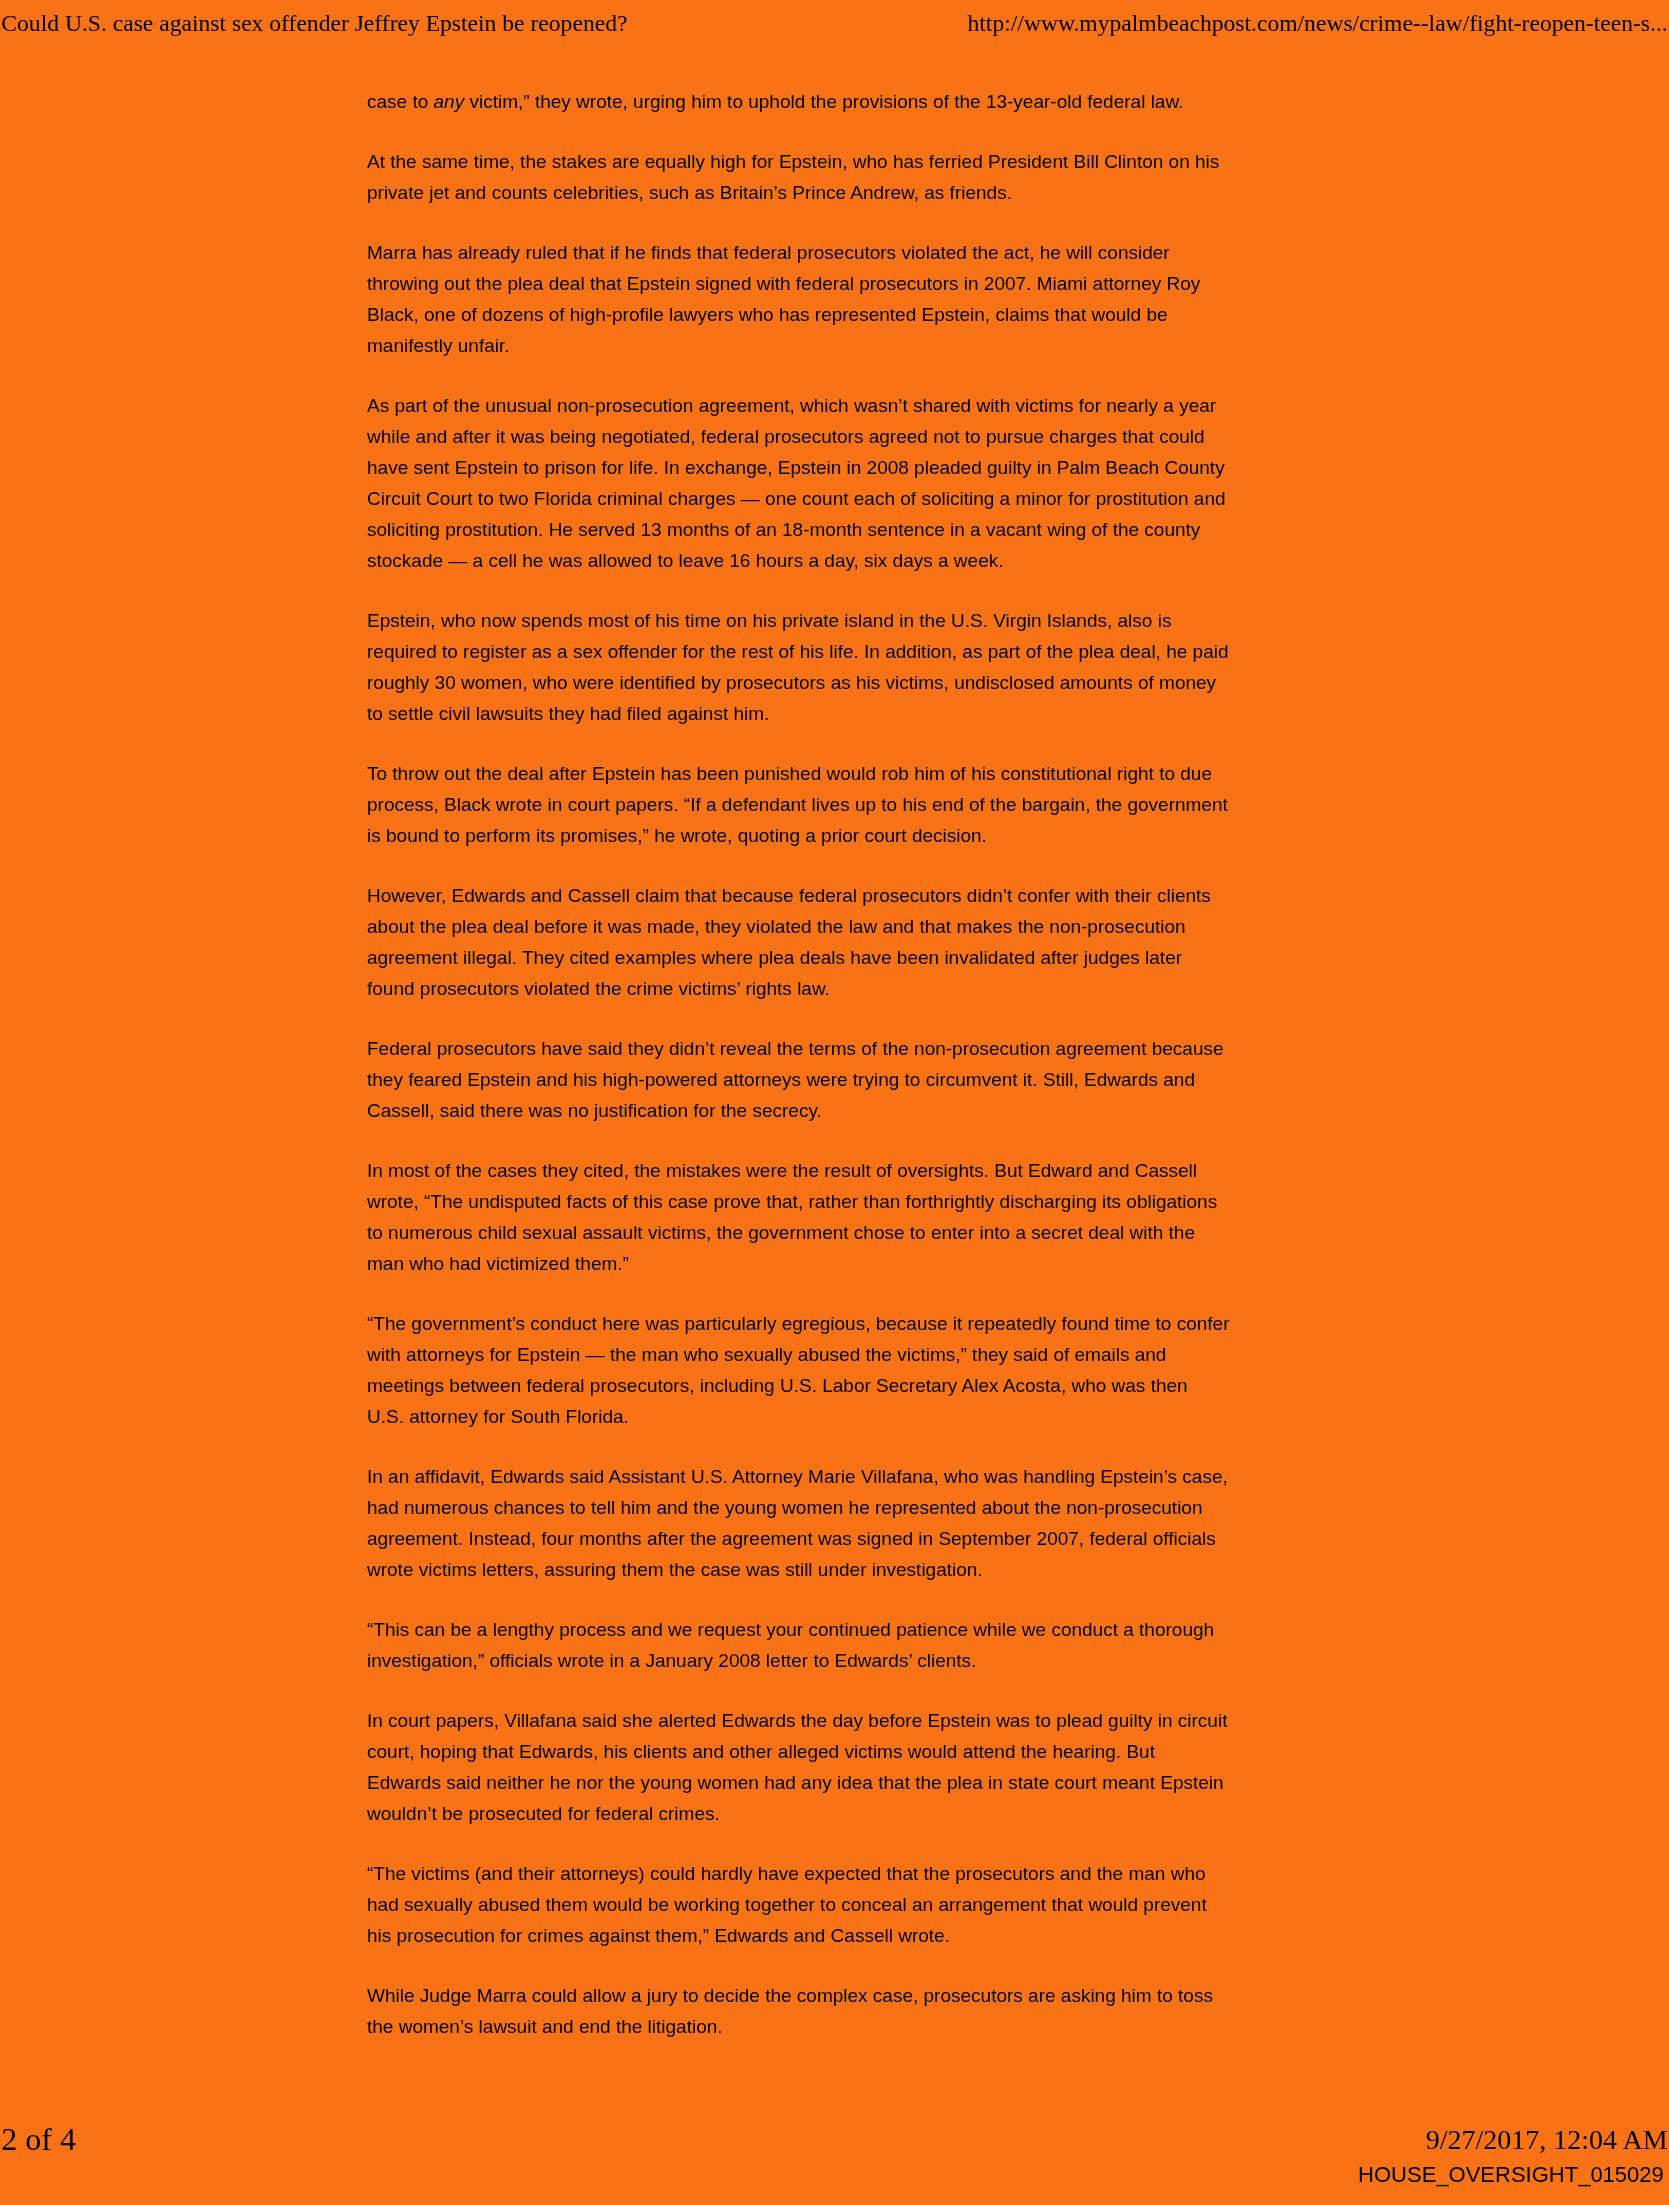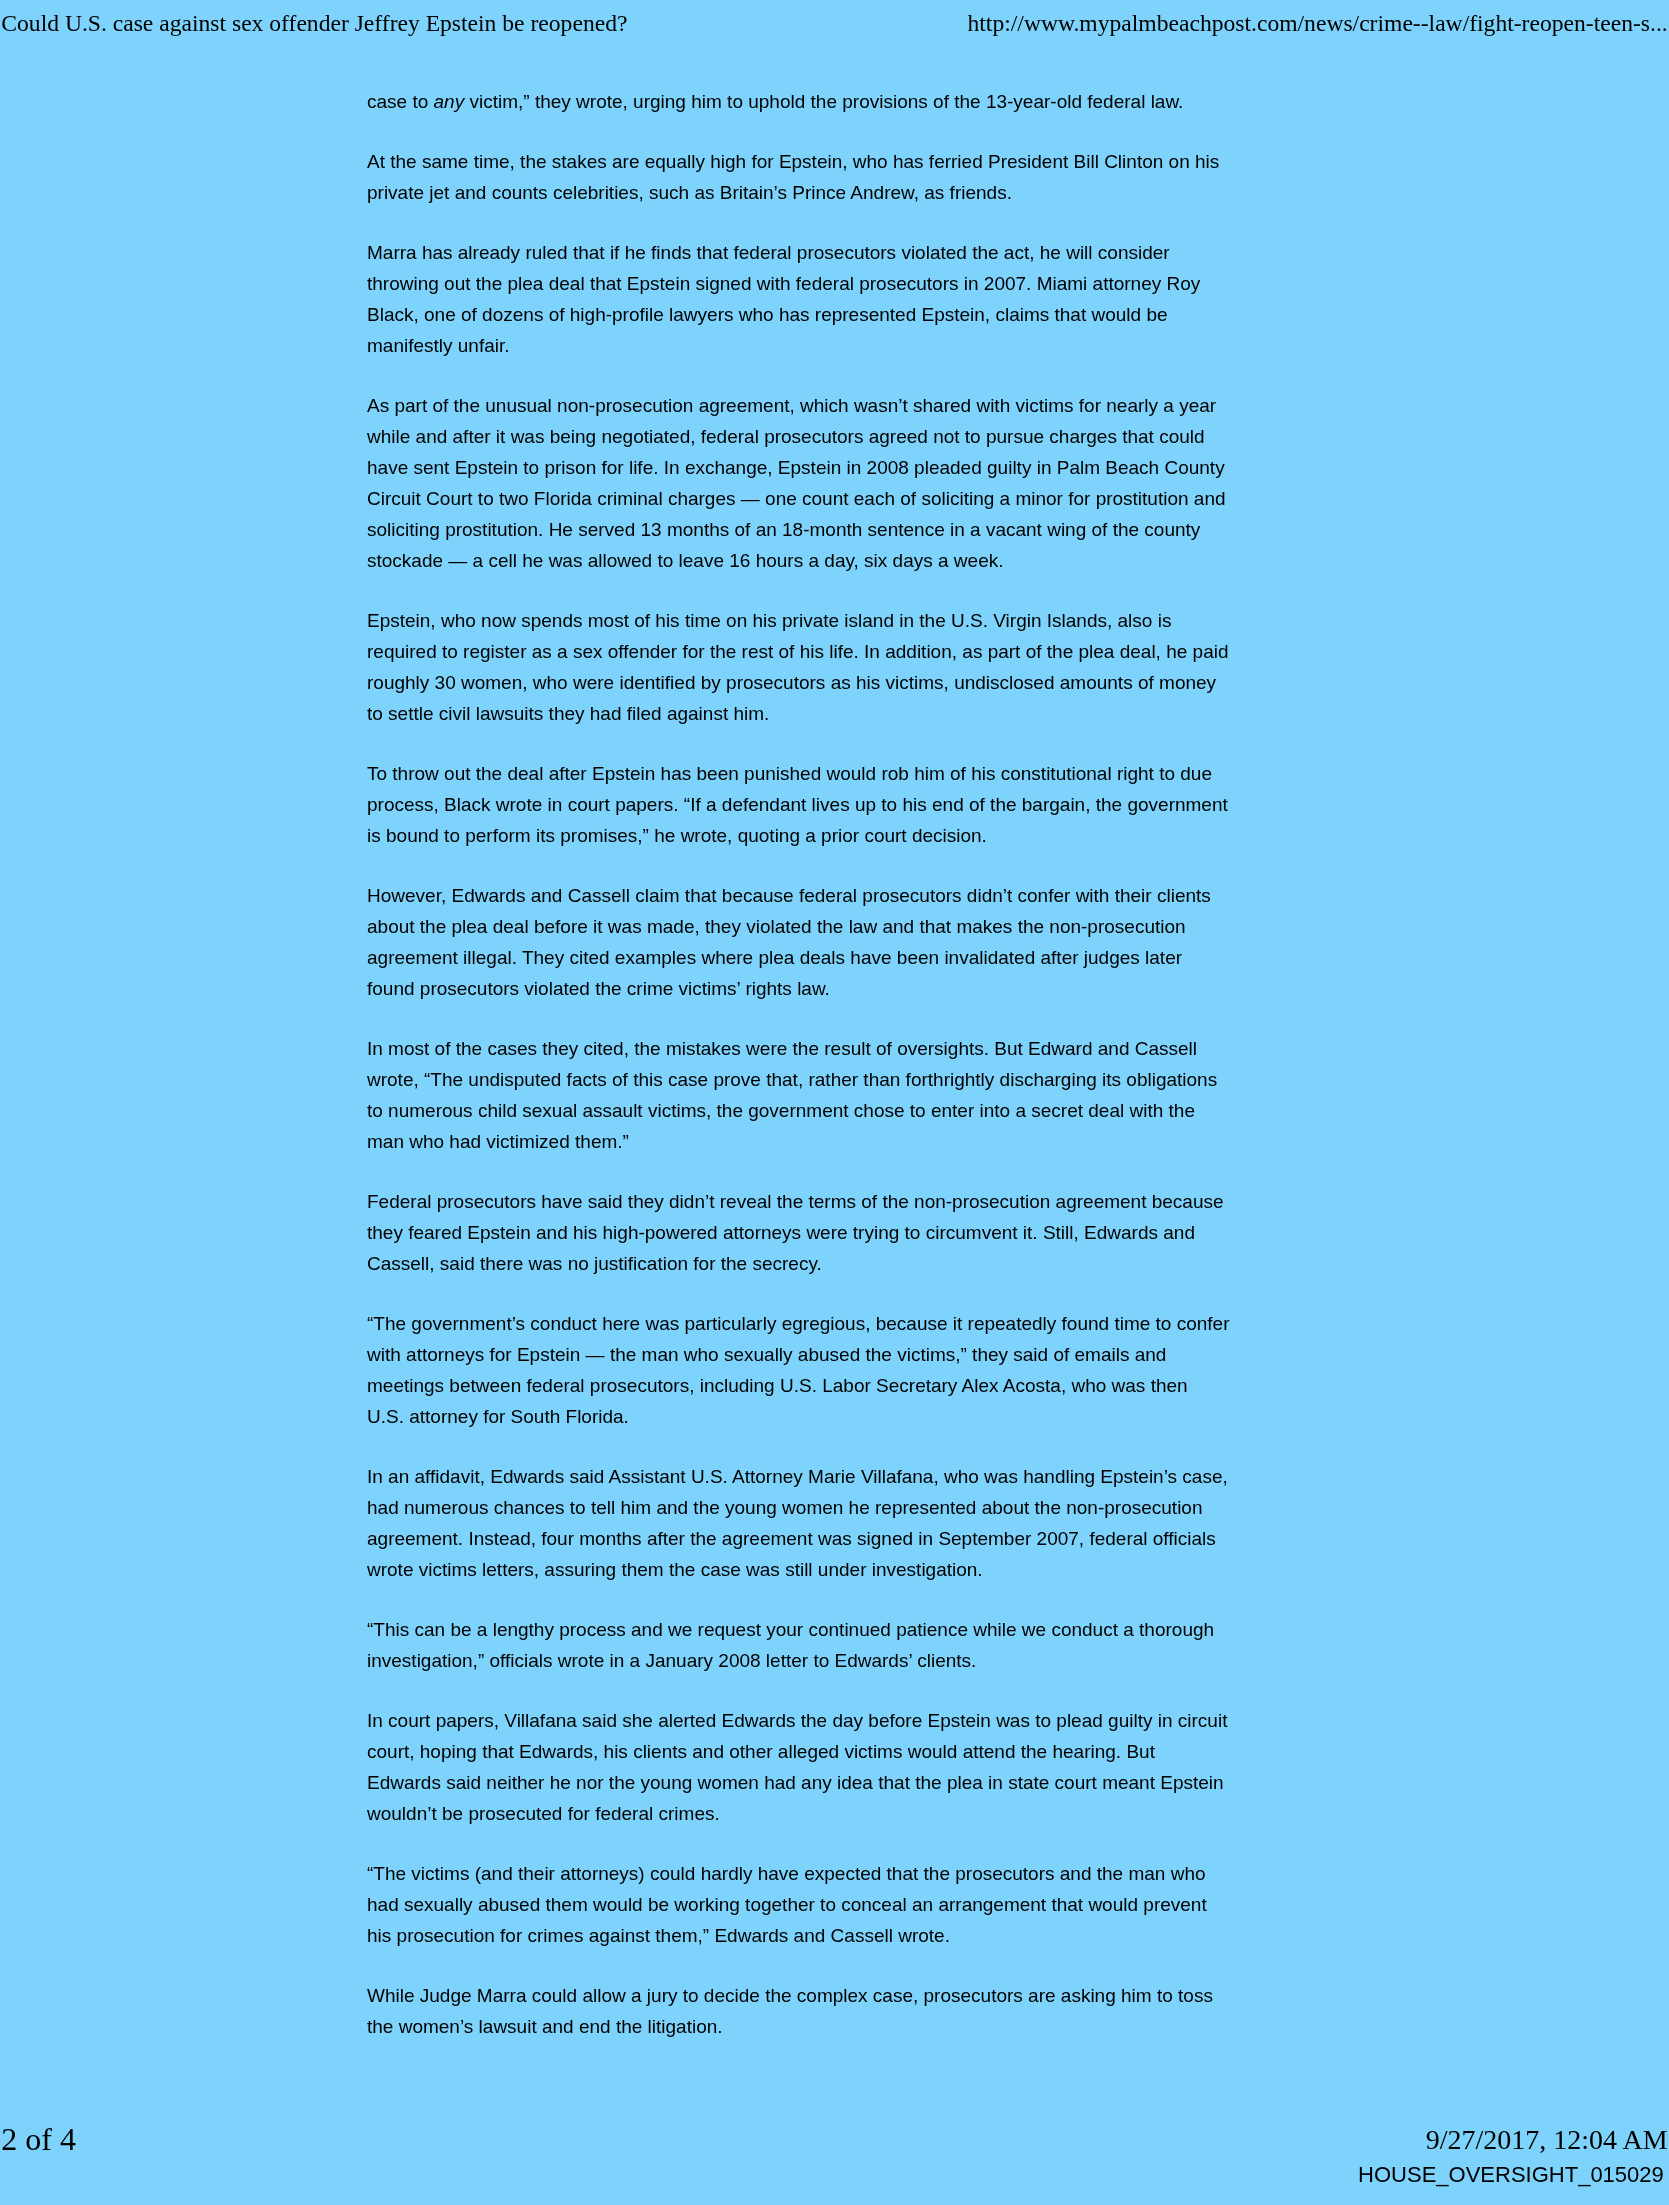--- a/index.html
+++ b/index.html
@@ -8,21 +8,21 @@
     height: 2205px;
     background: #ffffff;
     position: relative;
     color: #000000;
   }
   .page {
     position: absolute;
     left: 0; top: 0;
     width: 1669px;
     height: 2205px;
-    background: #7dd3fc;
+    background: #f97316;
     overflow: hidden;
   }
   .header {
     position: absolute;
     left: 1.3px;
     right: 1.3px;
     top: 9.2px;
     display: flex;
     justify-content: space-between;
     font-family: "Liberation Serif", "DejaVu Serif", serif;
@@ -100,27 +100,27 @@
 required to register as a sex offender for the rest of his life. In addition, as part of the plea deal, he paid
 roughly 30 women, who were identified by prosecutors as his victims, undisclosed amounts of money
 to settle civil lawsuits they had filed against him.</p>
     <p>To throw out the deal after Epstein has been punished would rob him of his constitutional right to due
 process, Black wrote in court papers. “If a defendant lives up to his end of the bargain, the government
 is bound to perform its promises,” he wrote, quoting a prior court decision.</p>
     <p>However, Edwards and Cassell claim that because federal prosecutors didn’t confer with their clients
 about the plea deal before it was made, they violated the law and that makes the non-prosecution
 agreement illegal. They cited examples where plea deals have been invalidated after judges later
 found prosecutors violated the crime victims’ rights law.</p>
+    <p>Federal prosecutors have said they didn’t reveal the terms of the non-prosecution agreement because
+they feared Epstein and his high-powered attorneys were trying to circumvent it. Still, Edwards and
+Cassell, said there was no justification for the secrecy.</p>
     <p>In most of the cases they cited, the mistakes were the result of oversights. But Edward and Cassell
 wrote, “The undisputed facts of this case prove that, rather than forthrightly discharging its obligations
 to numerous child sexual assault victims, the government chose to enter into a secret deal with the
 man who had victimized them.”</p>
-    <p>Federal prosecutors have said they didn’t reveal the terms of the non-prosecution agreement because
-they feared Epstein and his high-powered attorneys were trying to circumvent it. Still, Edwards and
-Cassell, said there was no justification for the secrecy.</p>
     <p>“The government’s conduct here was particularly egregious, because it repeatedly found time to confer
 with attorneys for Epstein — the man who sexually abused the victims,” they said of emails and
 meetings between federal prosecutors, including U.S. Labor Secretary Alex Acosta, who was then
 U.S. attorney for South Florida.</p>
     <p>In an affidavit, Edwards said Assistant U.S. Attorney Marie Villafana, who was handling Epstein’s case,
 had numerous chances to tell him and the young women he represented about the non-prosecution
 agreement. Instead, four months after the agreement was signed in September 2007, federal officials
 wrote victims letters, assuring them the case was still under investigation.</p>
     <p>“This can be a lengthy process and we request your continued patience while we conduct a thorough
 investigation,” officials wrote in a January 2008 letter to Edwards’ clients.</p>

